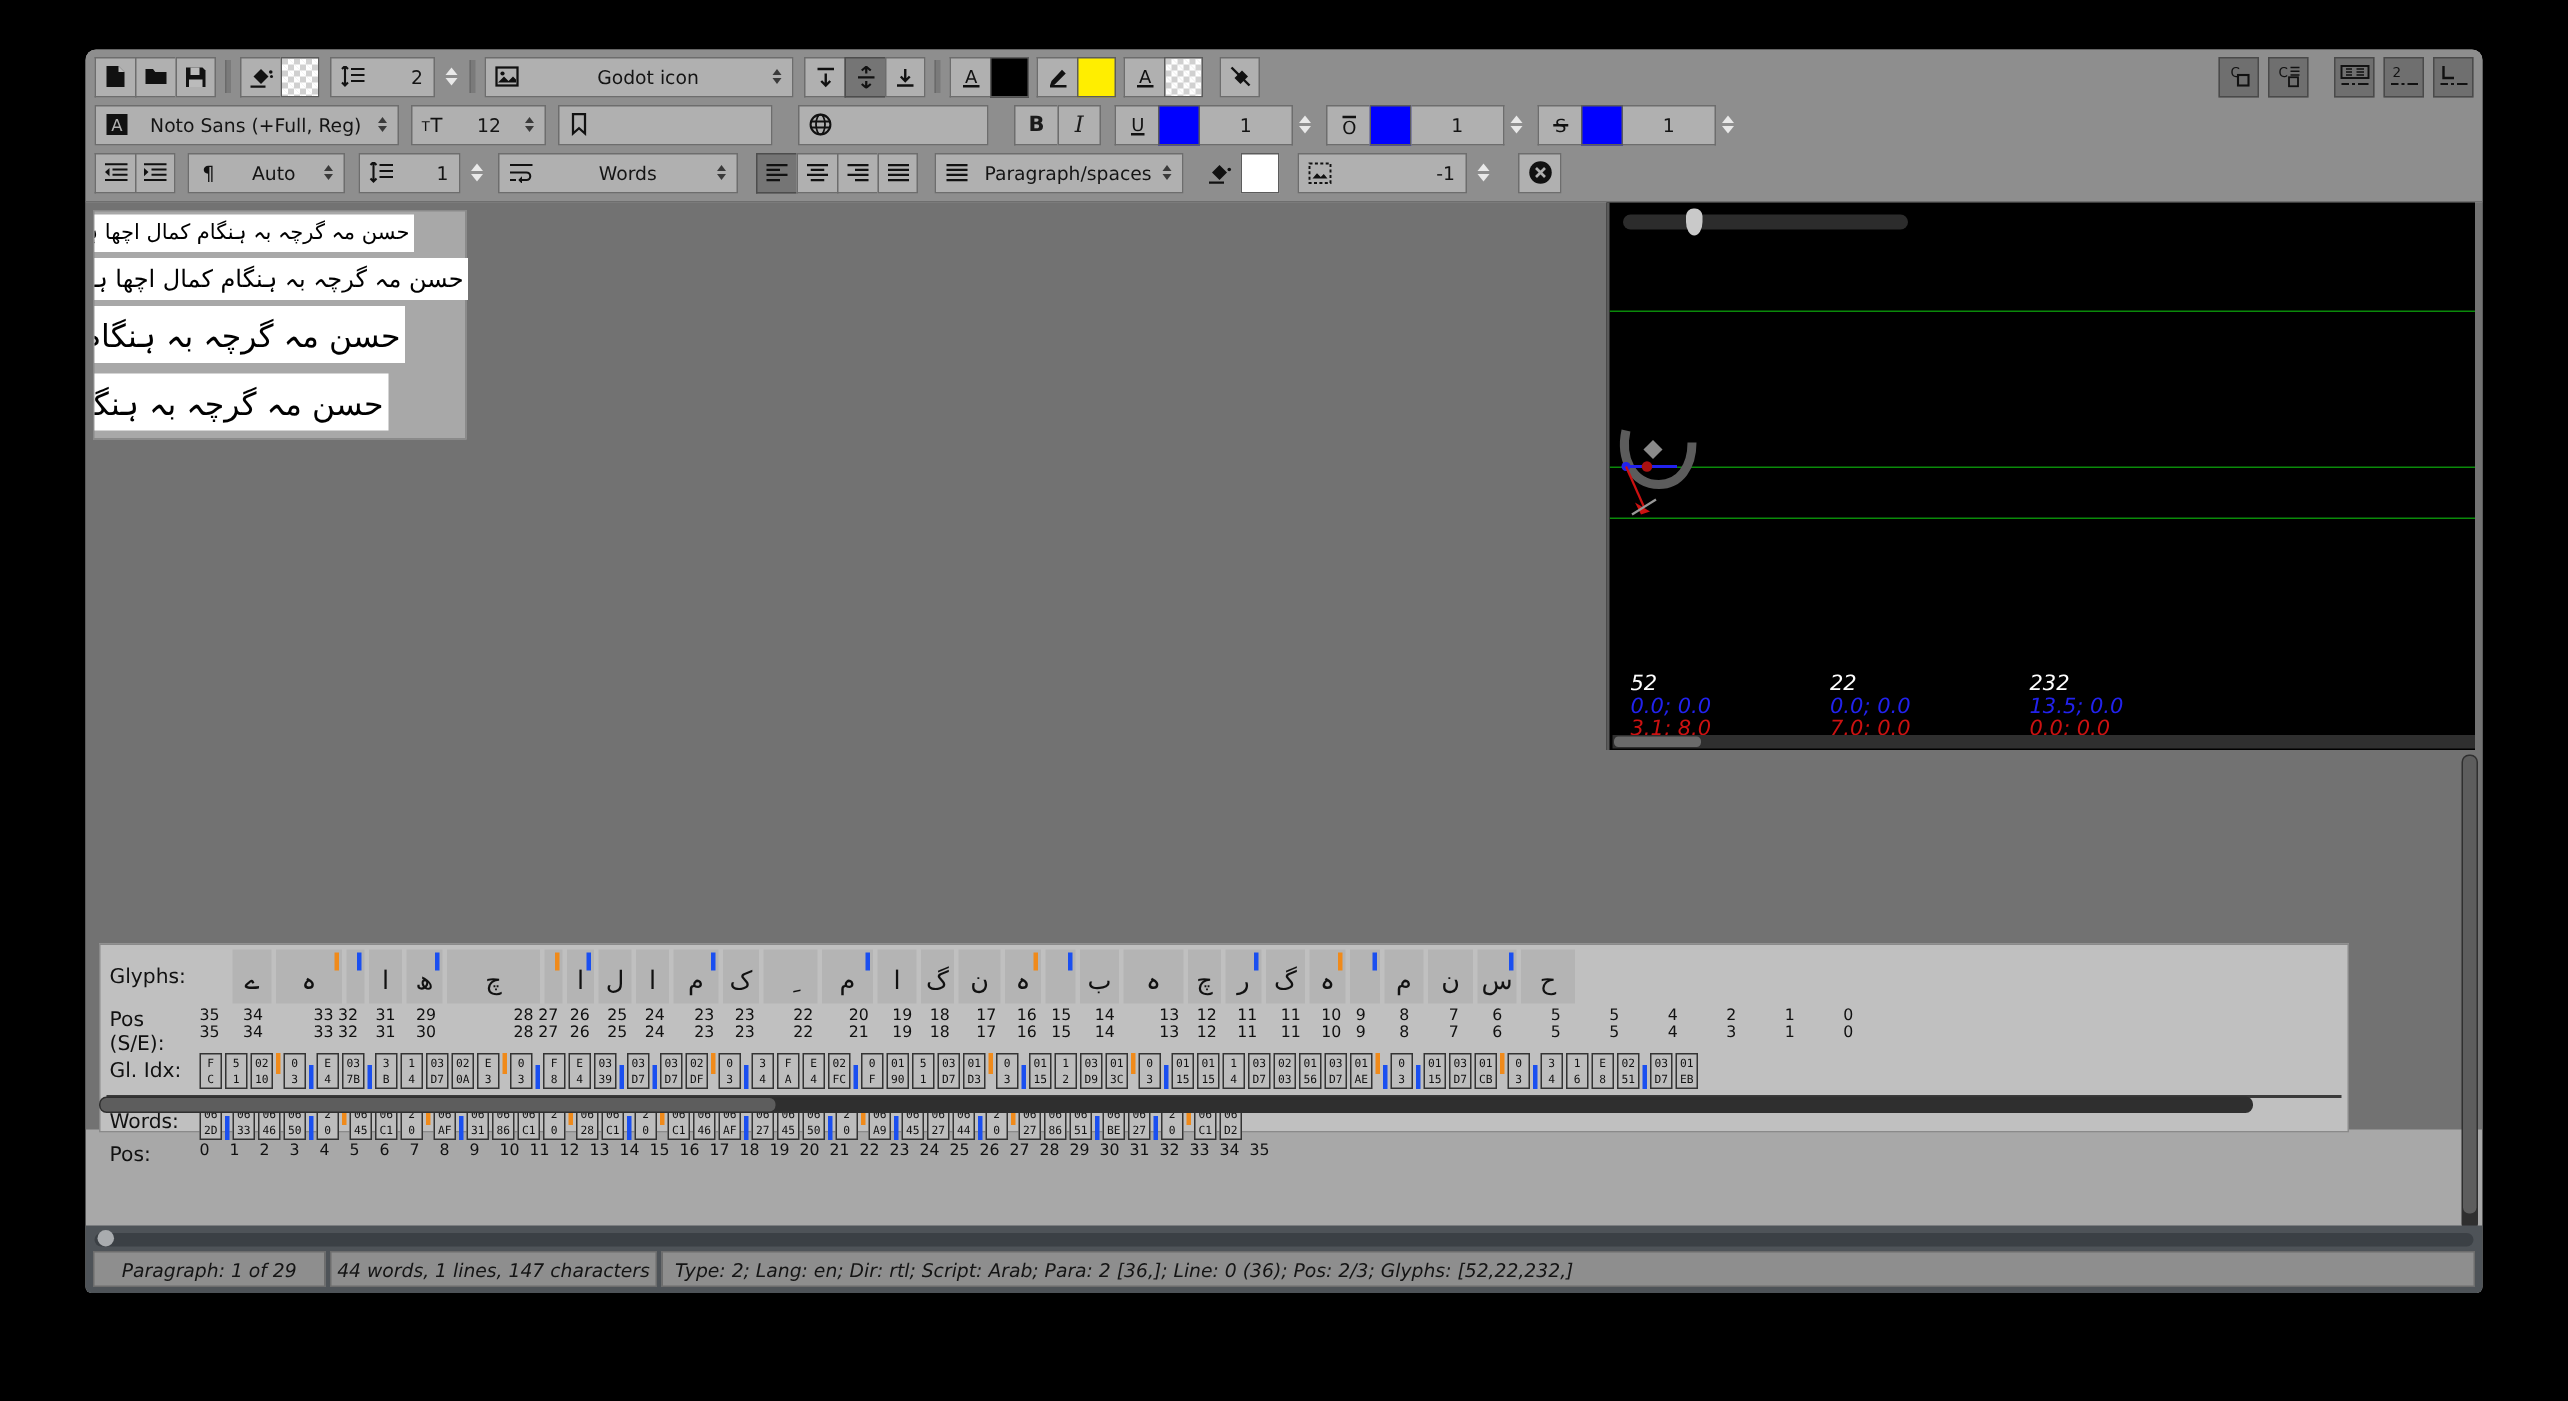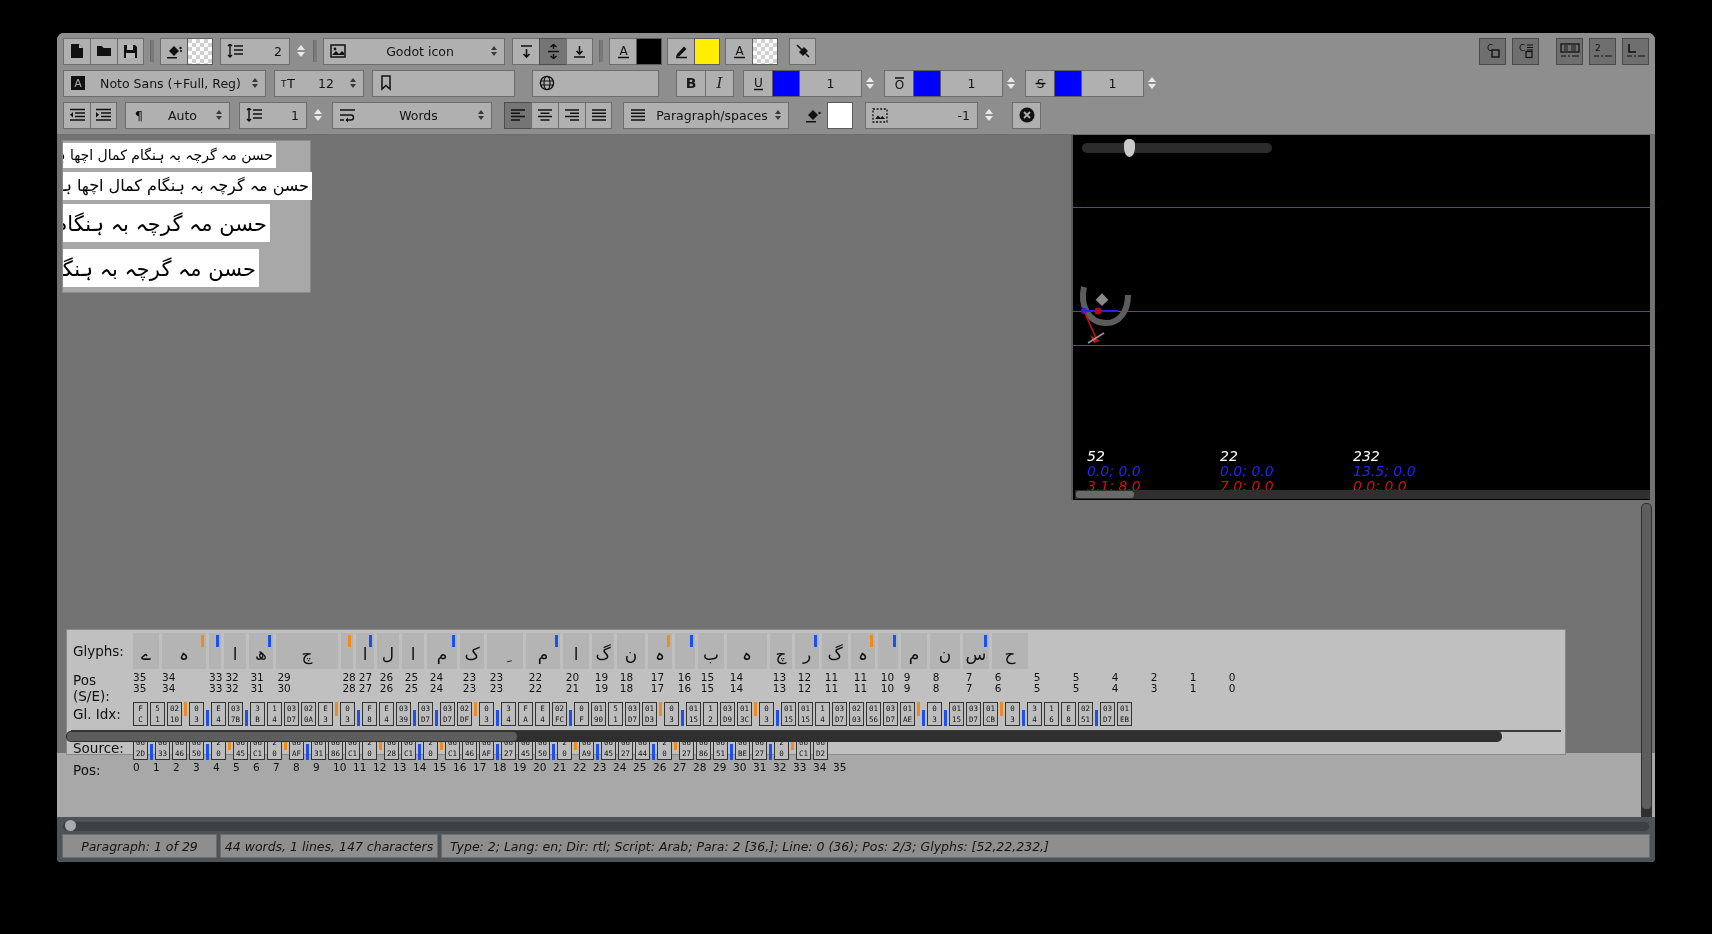--- a/index.html
+++ b/index.html
@@ -237,21 +237,21 @@
                 <path d="M7 2h9M7 6h9M7 10h9" stroke="#111" stroke-width="1.4"></path>
               </svg>
           </span>
           <span class="val">2</span>
         </div>
         <div class="spin">
             <i class="up"></i>
             <i class="dn"></i>
           </div>
         <div class="sep"></div>
-        <div class="field" style="width:182px;">
+        <div class="field" style="width:206px;">
           <span class="lbl">
             <svg class="ic" width="16" height="14" viewBox="0 0 16 14">
                 <rect x="1" y="1" width="14" height="12" fill="none" stroke="#111" stroke-width="1.5"></rect>
                 <circle cx="5" cy="5" r="1.4" fill="#111"></circle>
                 <path d="M2 11l4-4 3 3 3-3 2 2v2z" fill="#111"></path>
               </svg>
           </span>
           <span class="valc">Godot icon</span>
           <span class="arrows">
               <i class="up"></i>
@@ -613,21 +613,21 @@
             <div class="rr">0.0; 0.0</div>
           </div>
         </div>
         <div class="pv-scroll">
           <div class="th"></div>
         </div>
       </div>
 
       <div class="inspector">
 
-        <div class="ins-row" style="height:42px;">
+        <div class="ins-row" style="height:42px;gap:22px;">
           <div class="ins-label">Glyphs:</div>
           <div class="glyph-strip" id="glyph-strip">
               <div class="gcell" style="width: 26px;">
                 <span>ے</span>
               </div>
               <div class="gcell" style="width: 44px;">
                 <span>ہ</span>
                 <span class="gmark o"></span>
               </div>
               <div class="gcell" style="width: 12px;">
@@ -1113,21 +1113,21 @@
               <div class="icell">
                 <div>01</div>
                 <div>EB</div>
               </div>
             </div>
         </div>
 
         <div class="ins-divider"></div>
 
         <div class="ins-row" style="height:28px;">
-          <div class="ins-label">Source:</div>
+          <div class="ins-label">Words:</div>
           <div class="src-strip" id="src-strip">
               <div class="icell">
                 <div>06</div>
                 <div>2D</div>
               </div>
               <div class="tick b"></div>
               <div class="icell">
                 <div>06</div>
                 <div>33</div>
               </div>

